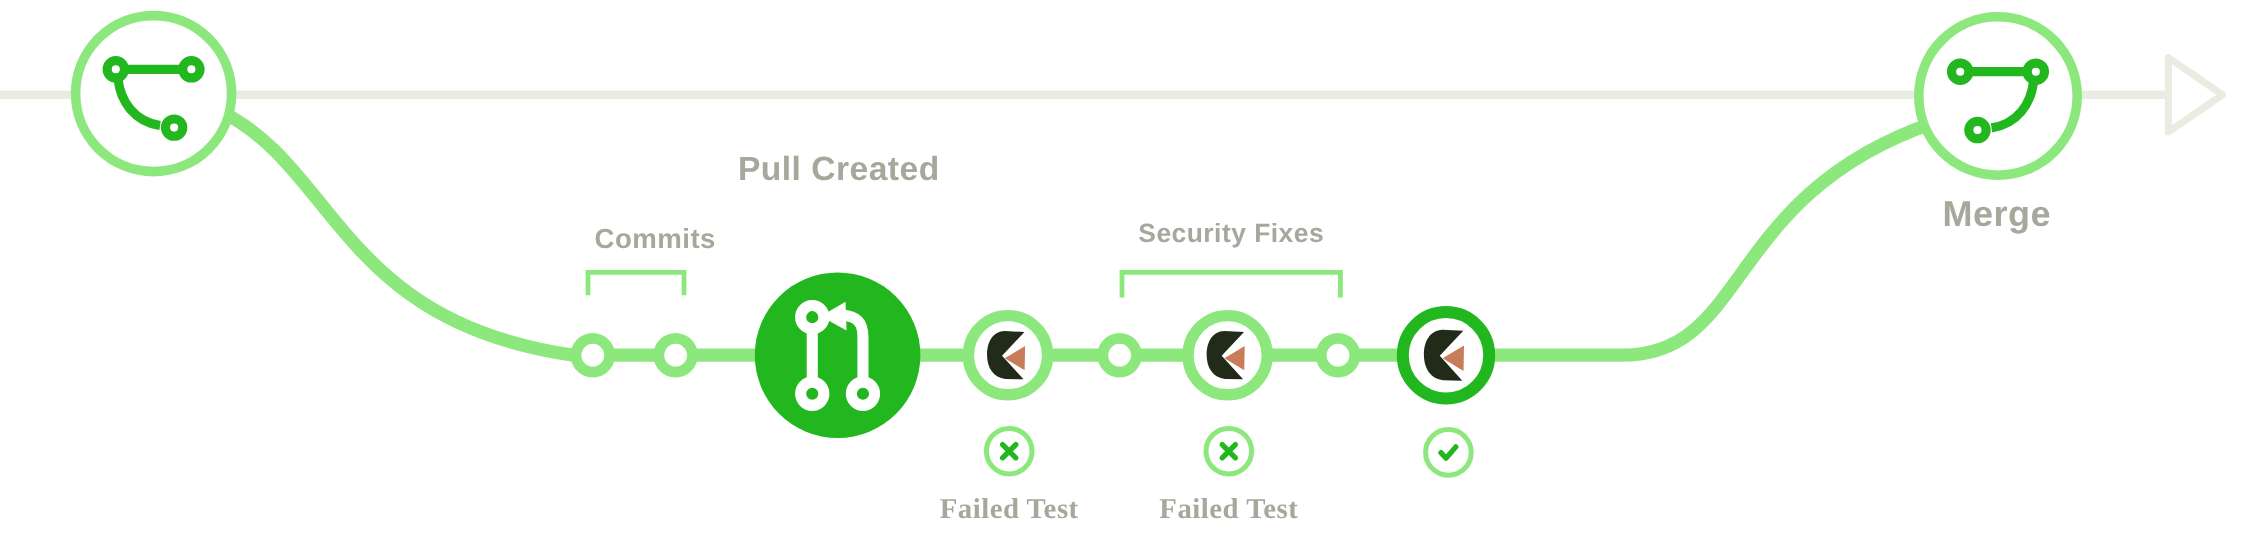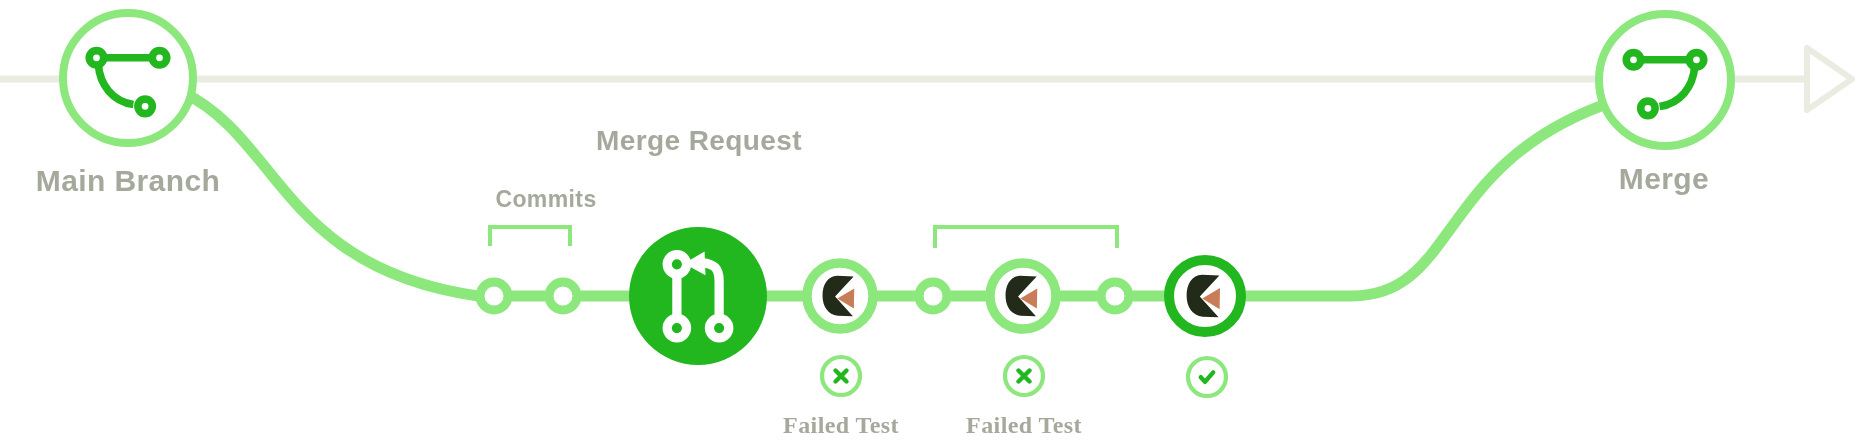--- a/index.html
+++ b/index.html
@@ -139,28 +139,28 @@
       </g>
     </g>
     <g transform="translate(1207,377)">
       <circle r="19" stroke-width="4.2" class="ring-light"></circle>
       <g>
         <path d="M -6.2,0.2 L -2,4.8 L 6.2,-4.6" stroke-width="4.4" stroke-linecap="round" stroke-linejoin="round" class="mark-green"></path>
       </g>
     </g>
   </svg>
 
-  <div class="diagram-label label-lg" style="left:128px; top:164px;">Main Branch</div>
 
   <div class="diagram-label label-sm" style="left:510px; top:186px; font-size:23px;margin-left:36px;">Commits</div>
 
   <div class="diagram-label label-md" style="left:699px; top:124px;">
-    <div>Merge Request</div>
+    <div>Pull Created</div>
   </div>
 
+  <div class="diagram-label label-sm" style="left:1026px; top:182px;">Security Fixes</div>
 
   <div class="diagram-label label-xs" style="left:841px; top:412px;">Failed Test</div>
 
   <div class="diagram-label label-xs" style="left:1024px; top:412px;">Failed Test</div>
 
 
   <div class="diagram-label label-lg" style="left:1664px; top:162px;">Merge</div>
 
 </div>
 

